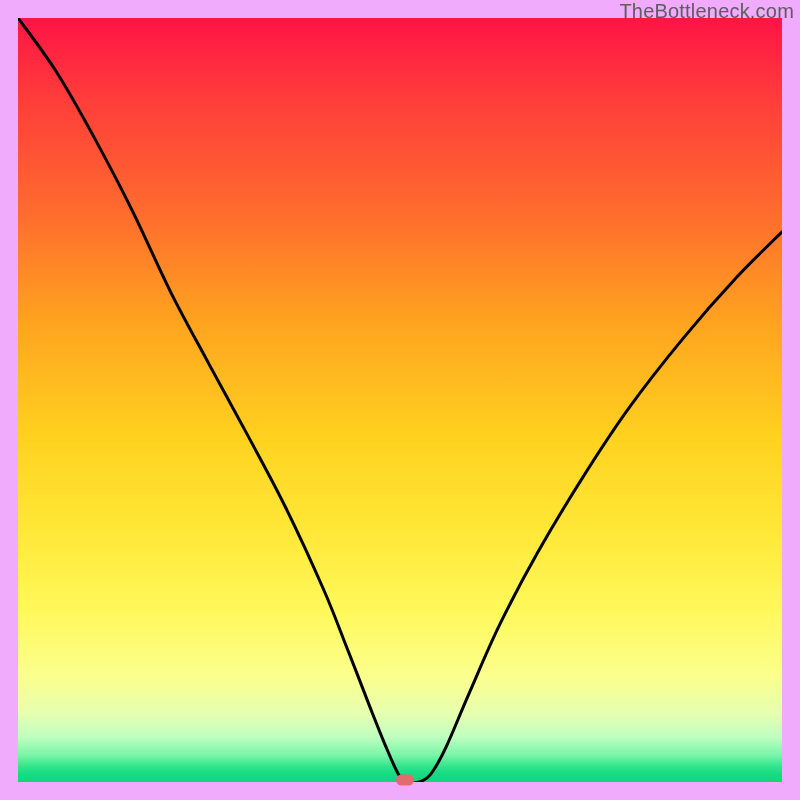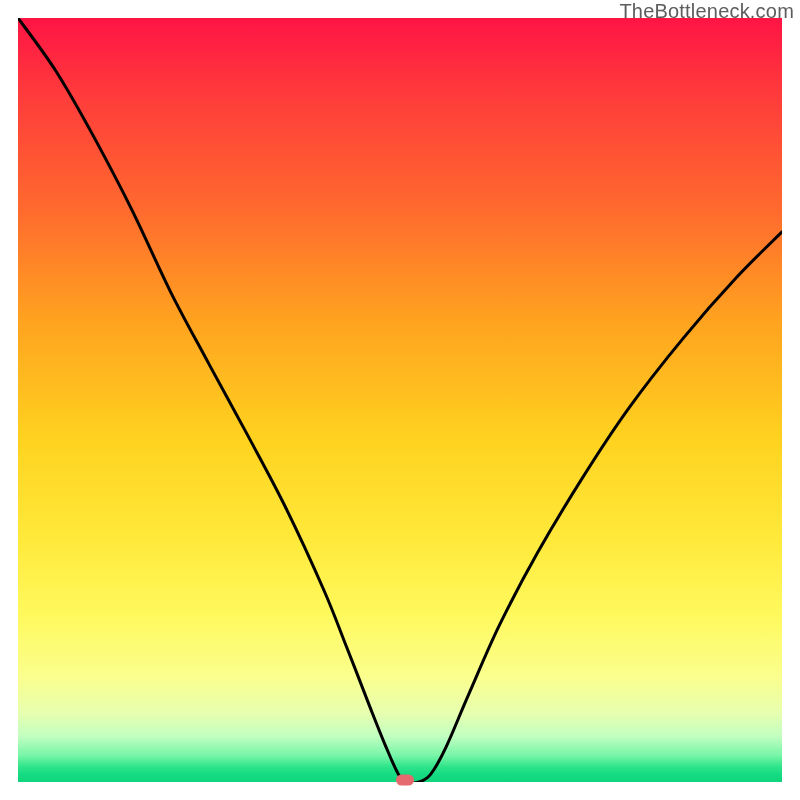--- a/index.html
+++ b/index.html
@@ -8,21 +8,21 @@
     width: 800px;
     height: 800px;
     background: #000;
     font-family: Arial, Helvetica, sans-serif;
     overflow: hidden;
   }
   .frame {
     position: relative;
     width: 800px;
     height: 800px;
-    background: #ffffff;
+    background: #f0abfc;
   }
   .plot {
     position: absolute;
     left: 18px;
     top: 18px;
     width: 764px;
     height: 764px;
     background: linear-gradient(to bottom,
       #ff1445 0%,
       #ff3b3b 10%,

